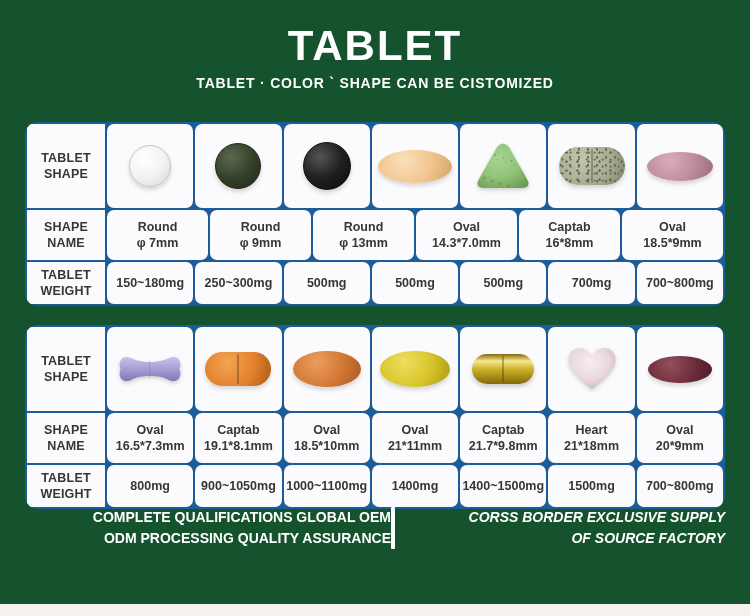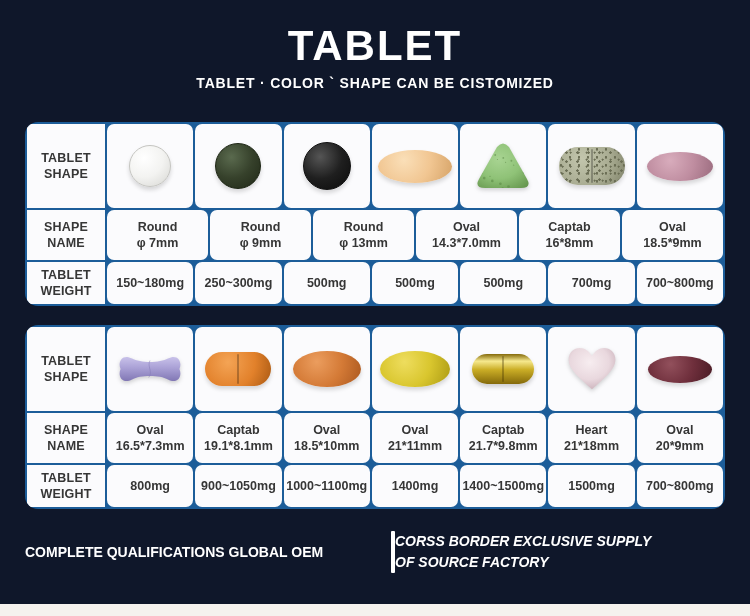--- a/index.html
+++ b/index.html
@@ -1,38 +1,38 @@
 <!DOCTYPE html>
 <html><head>
 <meta charset="utf-8">
 <style>
   html,body{margin:0;padding:0;background:#e8e8e8;}
-  .page{position:relative;width:750px;height:616px;background:#0f172a;overflow:hidden;
+  .page{position:relative;width:750px;height:616px;background:#14532d;overflow:hidden;
         font-family:"Liberation Sans",sans-serif;}
   .header{position:absolute;top:0;left:0;right:0;text-align:center;color:#ffffff;}
   .title{margin-top:22px;font-size:42px;font-weight:bold;letter-spacing:2px;}
   .subtitle{margin-top:5px;font-size:14px;font-weight:bold;letter-spacing:0.8px;}
   .table-card{position:absolute;left:25px;width:700px;height:184px;background:#1c5d99;
               border-radius:13px;padding:2px;overflow:hidden;display:flex;flex-direction:column;
               gap:2px;box-sizing:border-box;}
   #table-0{top:122px;}
   #table-1{top:325px;}
   .trow{display:flex;gap:2px;flex:none;}
   .row-shape{height:84px;}
   .row-name{height:50px;}
   .row-weight{height:42px;}
   .cell{background:#fbfbfd;display:flex;flex-direction:column;align-items:center;
         justify-content:center;color:#363636;font-weight:bold;font-size:12.5px;
         line-height:1.3;text-align:center;}
   .label-cell{width:78px;flex:none;font-size:12.5px;letter-spacing:0.2px;}
   .data-cell{flex:1;min-width:0;border-radius:7px;}
   .pill{flex:none;}
   .pill-wrap{display:flex;align-items:center;justify-content:center;}
-  .footer{position:absolute;top:531px;left:25px;right:25px;display:flex;align-items:center;
-          color:#ffffff;font-weight:bold;font-size:14px;line-height:1.5;text-align:left;}
+  .footer{position:absolute;top:507px;left:25px;right:25px;display:flex;align-items:center;
+          color:#ffffff;font-weight:bold;font-size:14px;line-height:1.5;text-align:right;}
   .footer-left{width:366px;flex:none;}
   .footer-divider{width:4px;height:42px;background:#ffffff;flex:none;border-radius:1px;}
   .footer-right{flex:1;font-style:italic;}
   .bottom-strip{position:absolute;left:0;right:0;bottom:0;height:12px;background:#f5f2ee;}
 </style>
 </head>
 <body>
 
 <div class="page">
 
@@ -257,20 +257,21 @@
         <div class="cell data-cell">1400mg</div>
         <div class="cell data-cell">1400~1500mg</div>
         <div class="cell data-cell">1500mg</div>
         <div class="cell data-cell">700~800mg</div>
       </div>
     </div>
 
   <div class="footer">
     <div class="footer-left">
       <div>COMPLETE QUALIFICATIONS GLOBAL OEM</div>
+      <div>ODM PROCESSING QUALITY ASSURANCE</div>
     </div>
     <div class="footer-divider"></div>
     <div class="footer-right">
       <div>CORSS BORDER EXCLUSIVE SUPPLY</div>
       <div>OF SOURCE FACTORY</div>
     </div>
   </div>
 
   <div class="bottom-strip"></div>
 </div>

